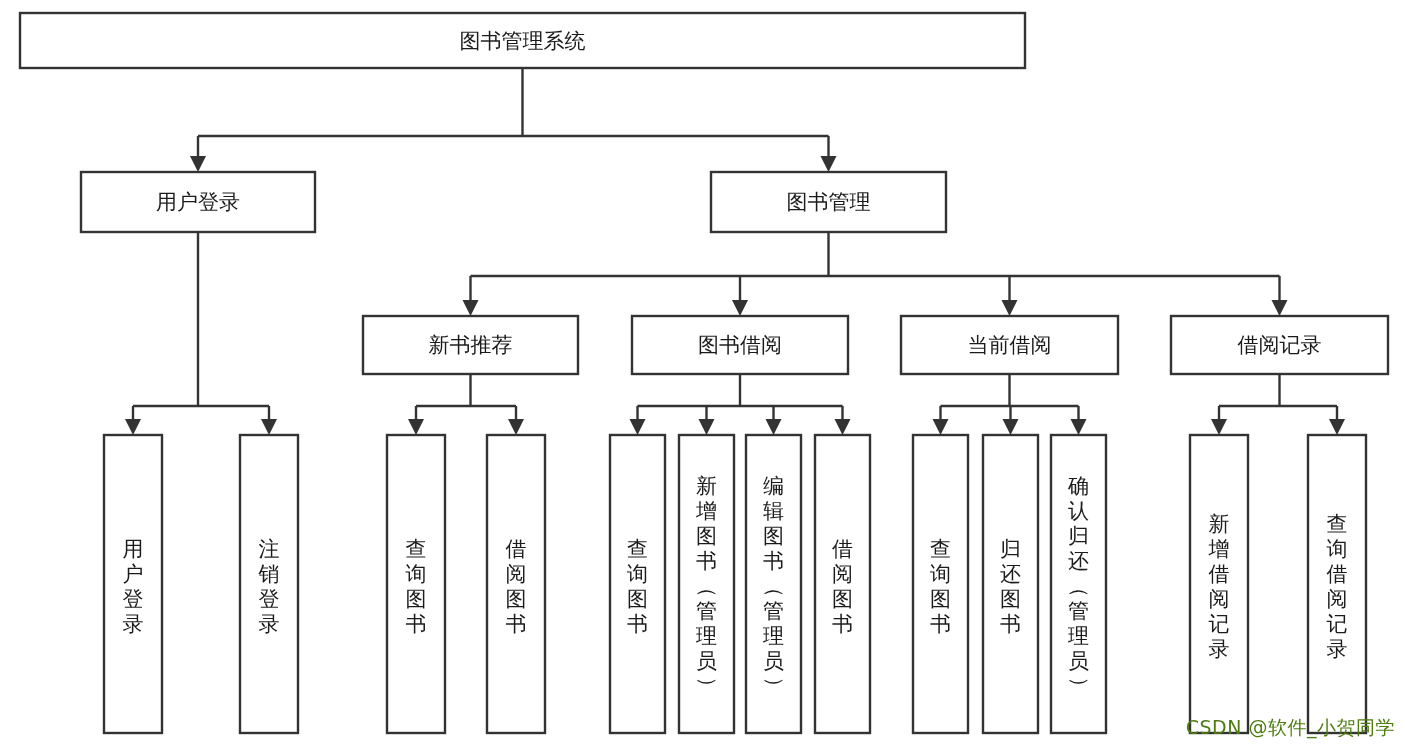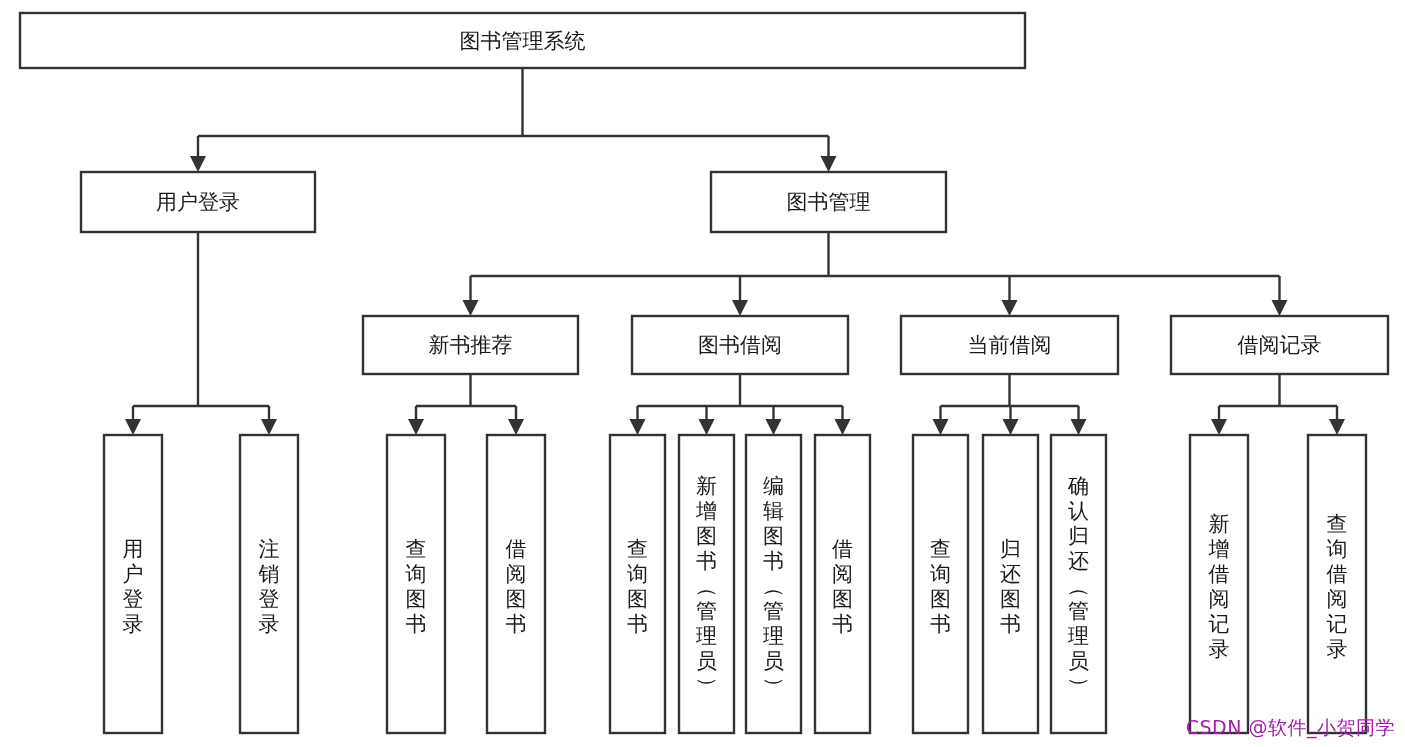--- a/index.html
+++ b/index.html
@@ -52,21 +52,21 @@
   .arrow-head {
     fill: #333333;
     stroke: none;
   }
   .watermark {
     position: absolute;
     right: 10px;
     bottom: 6px;
     font-family: "DejaVu Sans", "Liberation Sans", sans-serif;
     font-size: 19px;
-    color: #a21caf;
+    color: #4d7c0f;
     white-space: nowrap;
     letter-spacing: 0.5px;
     pointer-events: none;
   }
 </style>
 </head>
 <body>
 
 <div id="diagram-root">
 

